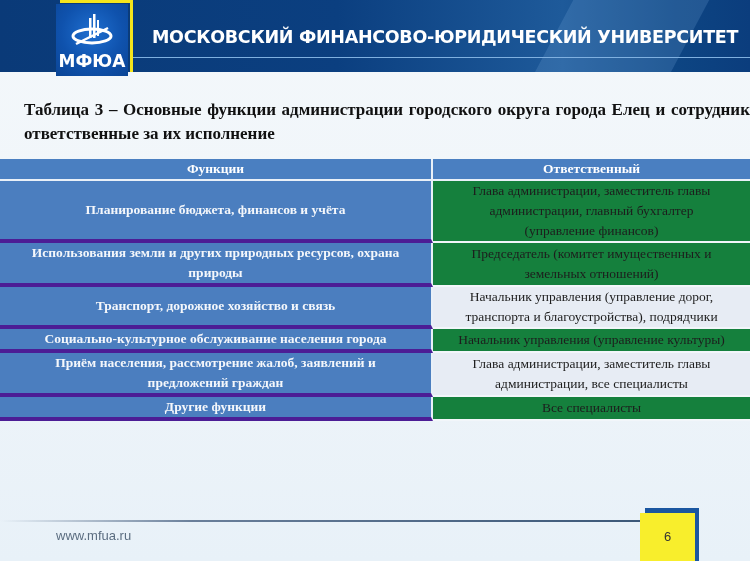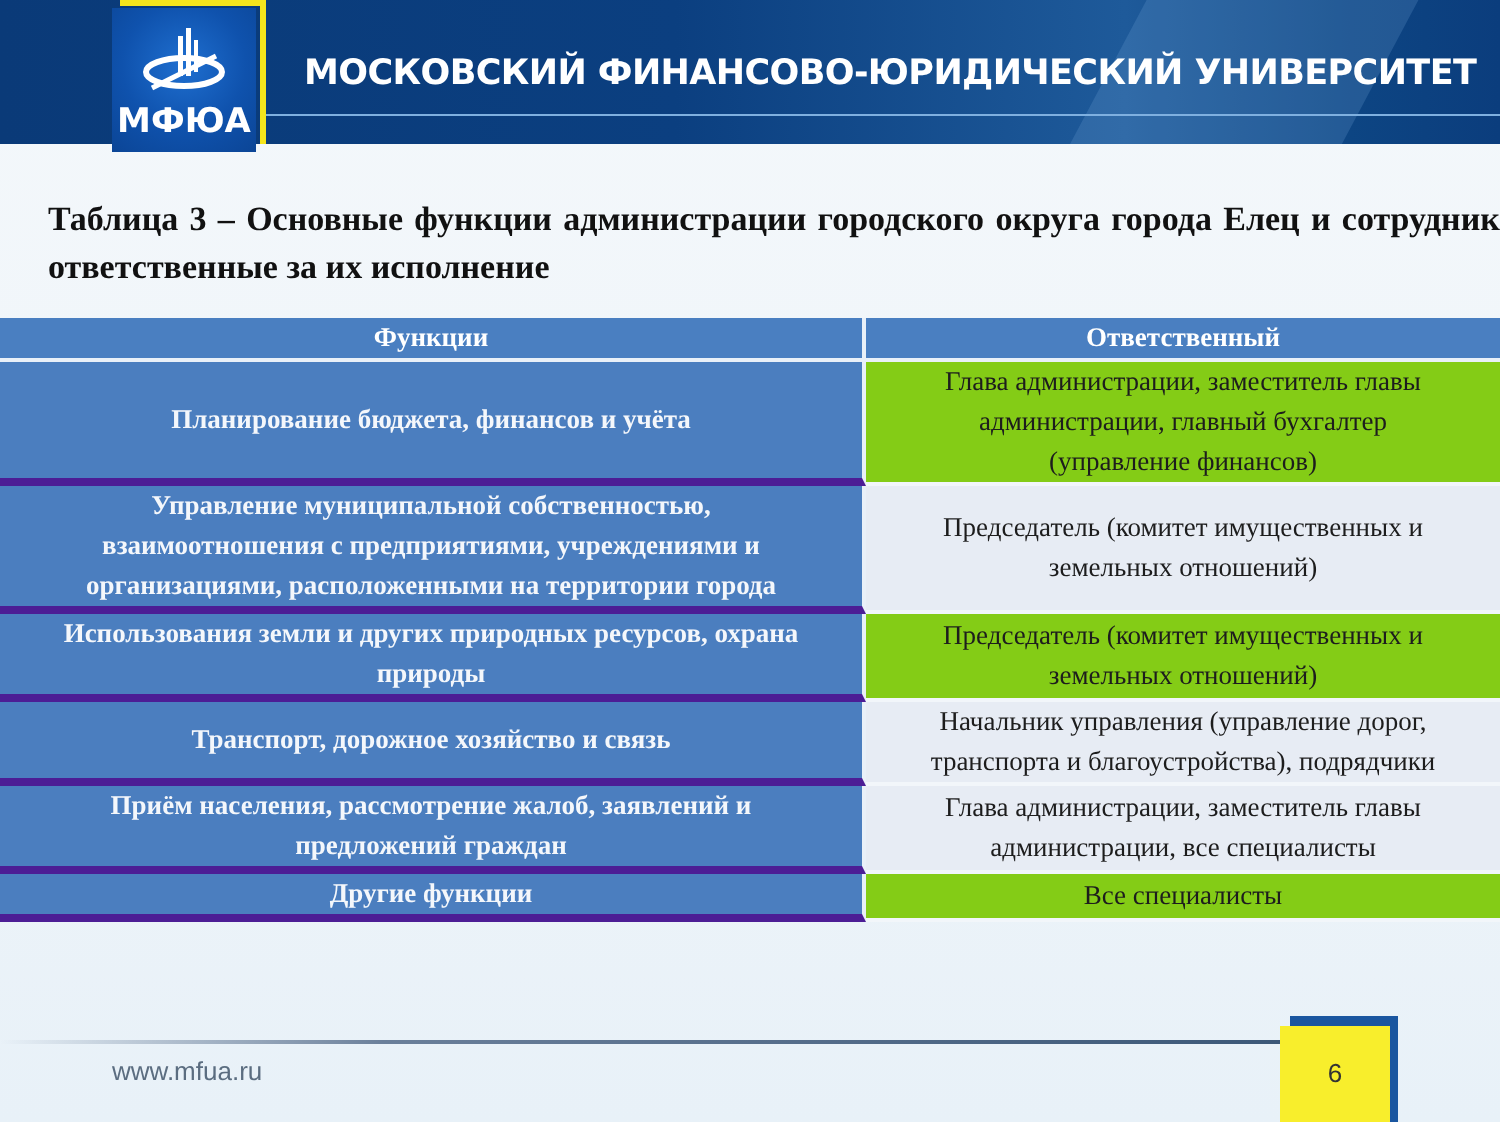--- a/index.html
+++ b/index.html
@@ -62,21 +62,21 @@
     border-bottom: 2px solid #e9f0f8;
   }
   .tbl th.c1 { border-right: 2px solid #e9f0f8; width: 433px; }
   .tbl td.f {
     background: #4b7ebf; color: #f4f7fb; font-weight: bold;
     border-right: 2px solid #e9f0f8; border-bottom: 4px solid #4c1d95; width: 433px;
   }
   .tbl td.r {
     color: #1d1d1d; border-bottom: 2px solid #f2f6fa;
   }
-  .tbl tr.odd td.r { background: #84cc16; text-align: center; }
+  .tbl tr.odd td.r { background: #15803d; text-align: center; }
   .tbl tr.even td.r { background: #e7ecf4; }
   
   .footer-rule {
     position: absolute; left: 0; top: 520px; width: 640px; height: 2px;
     background: linear-gradient(90deg, rgba(90,110,140,0) 0%, #6a7f9a 30%, #3c5878 100%);
   }
   .footer-url {
     position: absolute; left: 56px; top: 528px; color: #5b6d80;
     font-family: "Liberation Sans", sans-serif; font-size: 13px;
   }
@@ -120,31 +120,31 @@
     <tr>
       <th class="c1">Функции</th>
       <th>Ответственный</th>
     </tr>
   </thead>
   <tbody>
     <tr class="odd" style="height:61px">
       <td class="f">Планирование бюджета, финансов и учёта</td>
       <td class="r">Глава администрации, заместитель главы администрации, главный бухгалтер (управление финансов)</td>
     </tr>
-    <tr class="even" style="height:61px">
-      <td class="f">Управление муниципальной собственностью, взаимоотношения с предприятиями, учреждениями и организациями, расположенными на территории города</td>
-      <td class="r">Председатель (комитет имущественных и земельных отношений)</td>
-    </tr>
     <tr class="odd" style="height:40px">
       <td class="f">Использования земли и других природных ресурсов, охрана природы</td>
       <td class="r">Председатель (комитет имущественных и земельных отношений)</td>
     </tr>
     <tr class="even" style="height:40px">
       <td class="f">Транспорт, дорожное хозяйство и связь</td>
       <td class="r">Начальник управления (управление дорог, транспорта и благоустройства), подрядчики</td>
+    </tr>
+    <tr class="odd" style="height:21px">
+      <td class="f">Социально-культурное обслуживание населения города</td>
+      <td class="r">Начальник управления (управление культуры)</td>
     </tr>
     <tr class="even" style="height:40px">
       <td class="f">Приём населения, рассмотрение жалоб, заявлений и предложений граждан</td>
       <td class="r">Глава администрации, заместитель главы администрации, все специалисты</td>
     </tr>
     <tr class="odd" style="height:21px">
       <td class="f">Другие функции</td>
       <td class="r">Все специалисты</td>
     </tr>
   </tbody>

